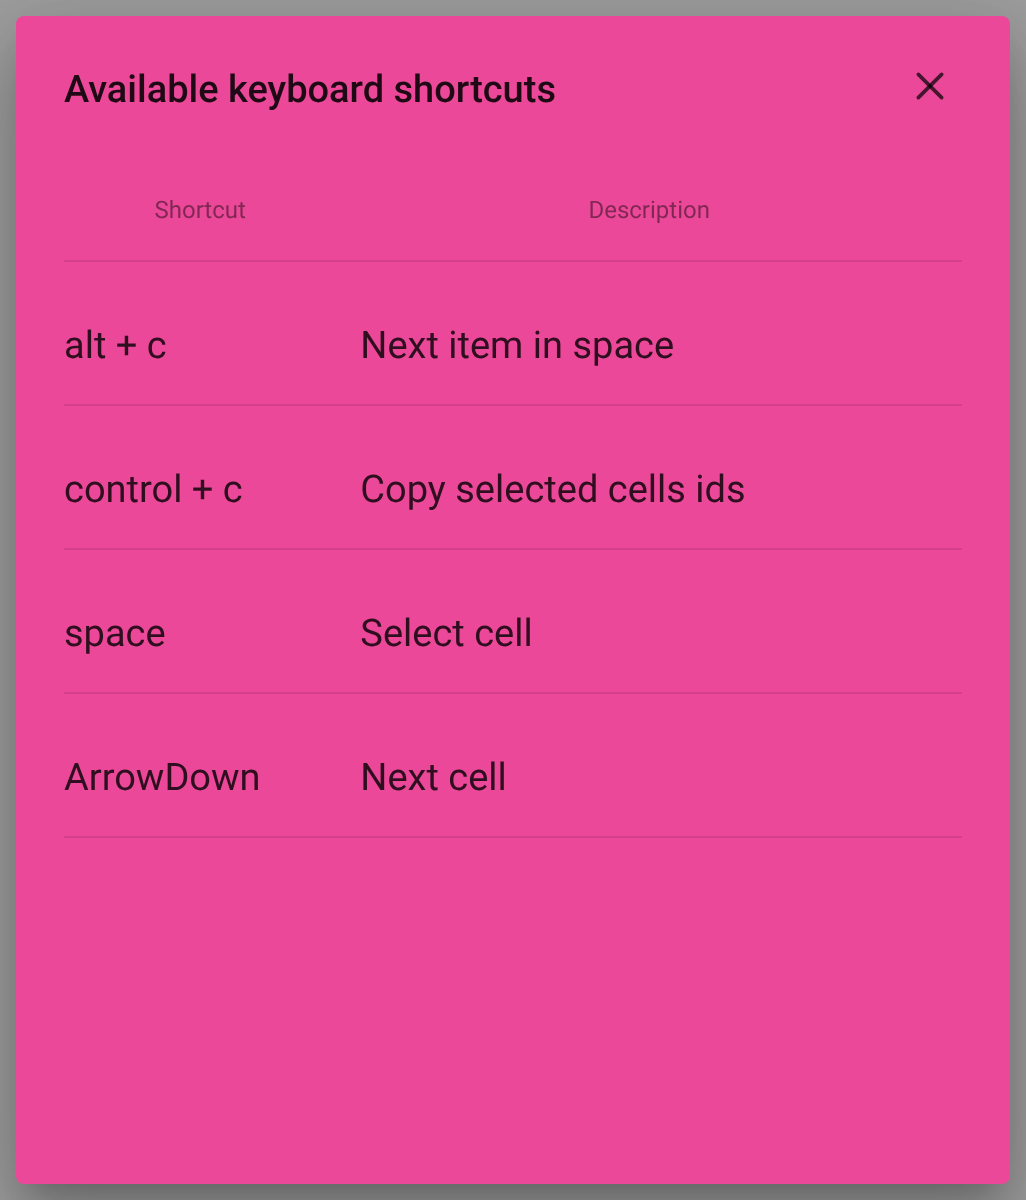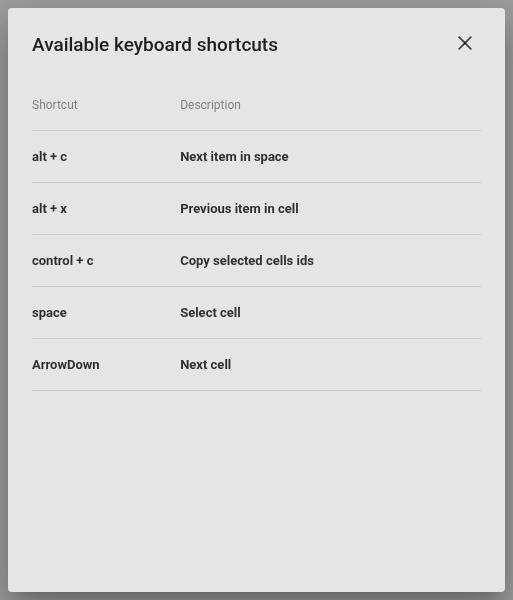--- a/index.html
+++ b/index.html
@@ -9,21 +9,21 @@
     }
     body {
       font-family: -apple-system, BlinkMacSystemFont, "Segoe UI", Roboto, "Helvetica Neue", Arial, sans-serif;
       background: #9e9e9e;
       width: 513px;
       height: 600px;
       overflow: hidden;
       position: relative;
     }
     .dialog {
-      background: #e5e5e5;
+      background: #ec4899;
       border-radius: 4px;
       position: absolute;
       top: 8px;
       left: 8px;
       right: 8px;
       bottom: 8px;
       box-shadow: 0 11px 15px -7px rgba(0,0,0,0.2), 0 24px 38px 3px rgba(0,0,0,0.14), 0 9px 46px 8px rgba(0,0,0,0.12);
       display: flex;
       flex-direction: column;
       overflow: hidden;
@@ -58,33 +58,32 @@
     .table-wrap {
       padding: 8px 24px 24px 24px;
       flex: 1;
       overflow: auto;
     }
     table {
       width: 100%;
       border-collapse: collapse;
     }
     thead th {
-      text-align: left;
+      text-align: center;
       font-size: 12px;
       font-weight: 400;
       color: rgba(0,0,0,0.45);
       padding: 18px 12px 18px 0;
       border-bottom: 1px solid rgba(0,0,0,0.10);
     }
     tbody td {
-      font-size: 13px;
+      font-size: 19px;
       color: rgba(0,0,0,0.80);
-      padding: 18px 12px 18px 0;
+      padding: 30px 12px 18px 0;
       border-bottom: 1px solid rgba(0,0,0,0.10);
-      font-weight: bold;
     }
     th.col-shortcut, td.col-shortcut {
       width: 33%;
     }
   </style>
 </head>
 <body>
 
 <div class="dialog">
   <div class="dialog-header">
@@ -105,24 +104,20 @@
           <th class="col-shortcut">Shortcut</th>
           <th>Description</th>
         </tr>
       </thead>
       <tbody id="rows">
       <tr>
             <td class="col-shortcut">alt + c</td>
             <td>Next item in space</td>
           </tr>
           <tr>
-            <td class="col-shortcut">alt + x</td>
-            <td>Previous item in cell</td>
-          </tr>
-          <tr>
             <td class="col-shortcut">control + c</td>
             <td>Copy selected cells ids</td>
           </tr>
           <tr>
             <td class="col-shortcut">space</td>
             <td>Select cell</td>
           </tr>
           <tr>
             <td class="col-shortcut">ArrowDown</td>
             <td>Next cell</td>

